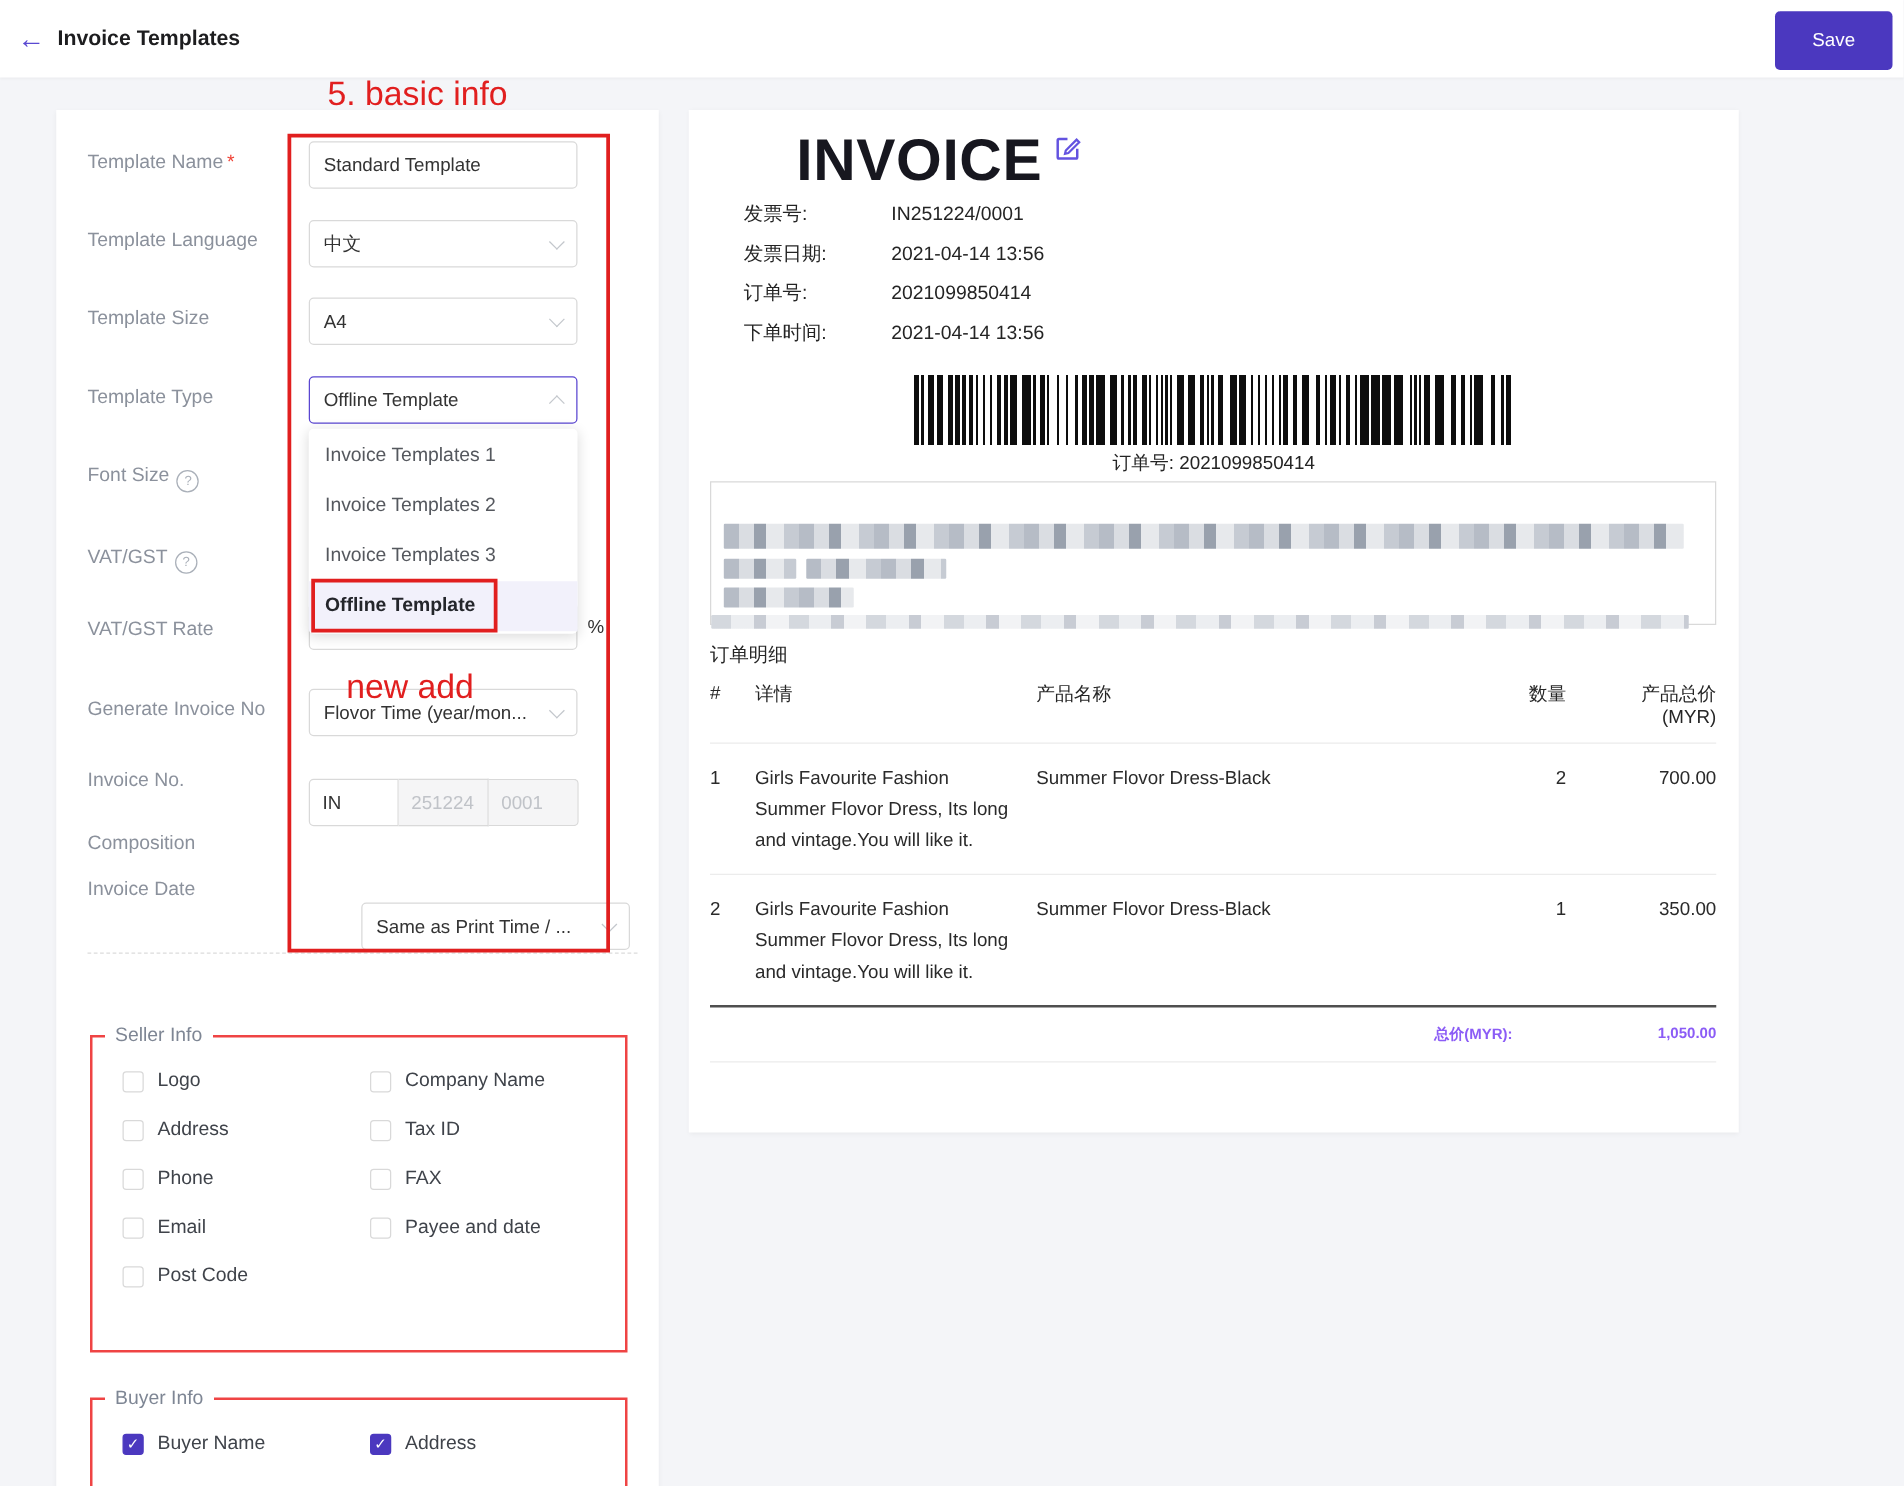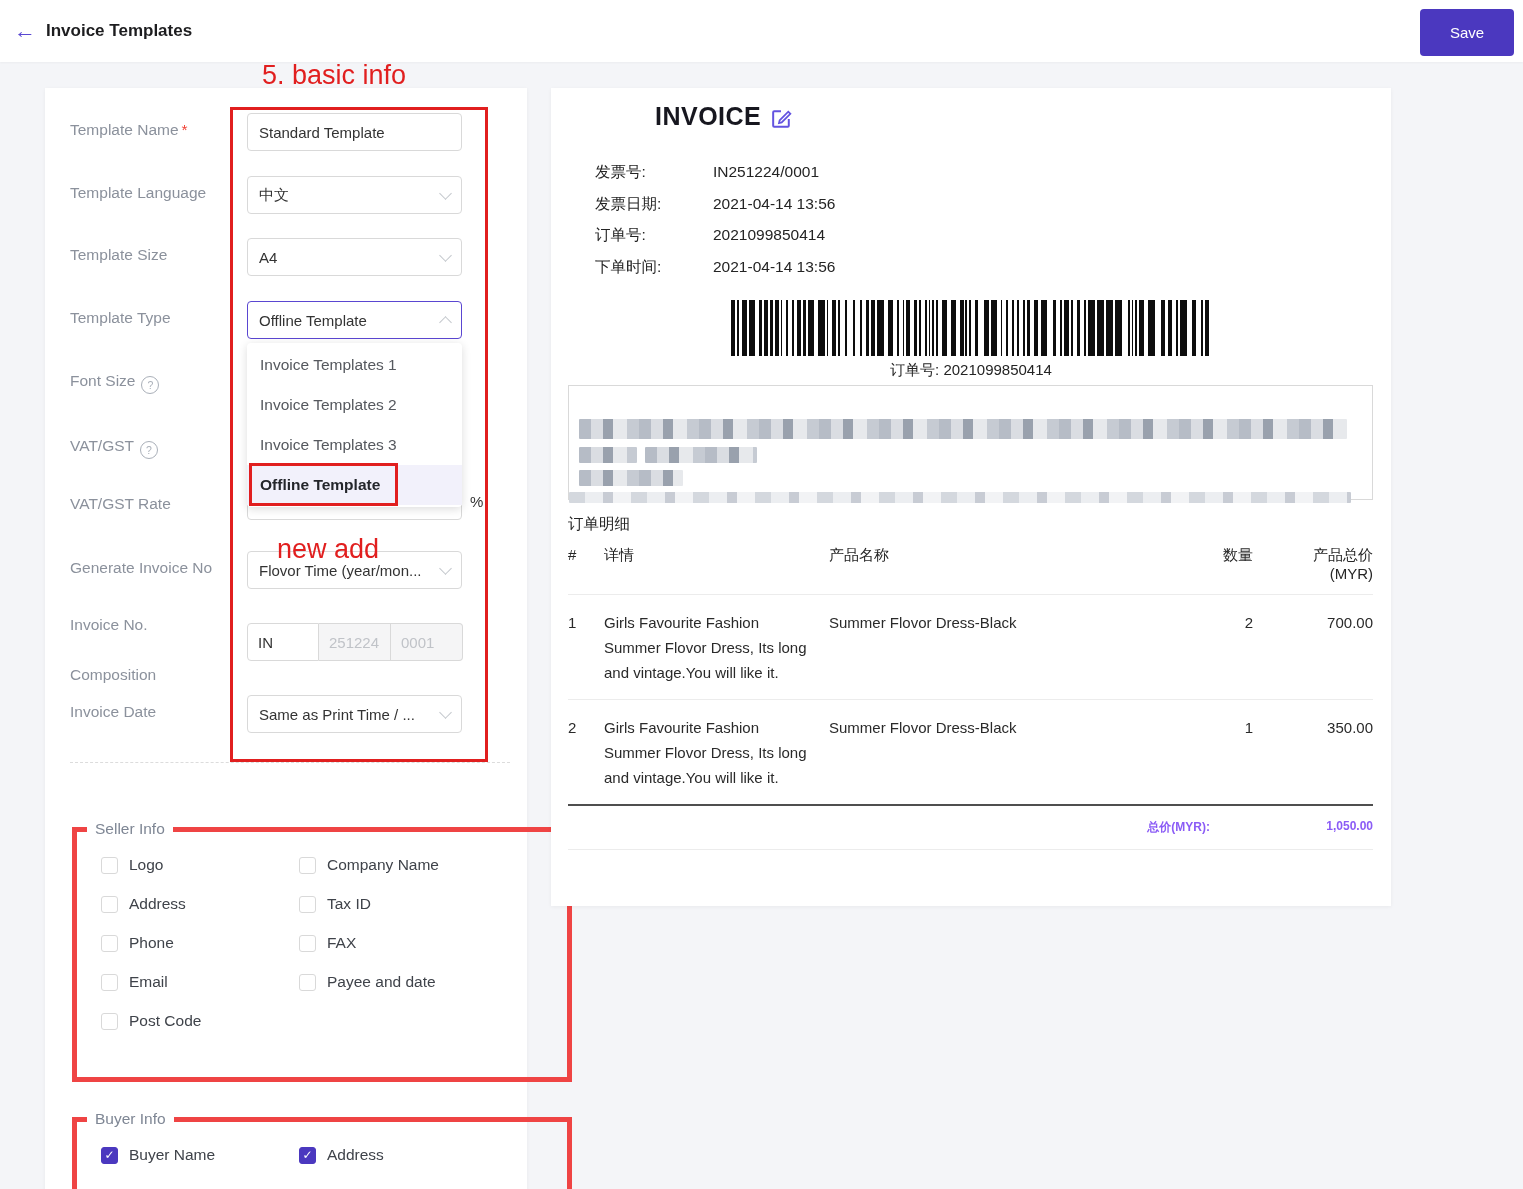--- a/index.html
+++ b/index.html
@@ -47,35 +47,35 @@
   .comp .seg.dis{background:#f5f5f6;color:#c0c3c8;border-left:none;}
   .comp .seg.last{border-radius:0 4px 4px 0;}
   .dashed-div{position:absolute;left:25px;top:674px;width:440px;border-top:1px dashed #dcdcdc;}
   
   .dropdown{position:absolute;left:202px;top:255px;width:215px;background:#fff;border-radius:4px;
     box-shadow:0 2px 10px rgba(0,0,0,.14);z-index:40;padding:2px 0;}
   .dd-opt{height:40px;display:flex;align-items:center;padding:0 13px;font-size:15.5px;
     color:#55585e;cursor:pointer;}
   .dd-opt.sel{font-weight:bold;color:#24262b;background:#f2f1fb;}
   
-  fieldset.grp{position:absolute;left:27px;width:500px;border:5px solid #ef4444;margin:0;
+  fieldset.grp{position:absolute;left:27px;width:430px;border:2px solid #ef4444;margin:0;
     padding:0;box-sizing:border-box;}
   fieldset.grp legend{font-size:15.5px;color:#7e8694;margin-left:10px;padding:0 8px;}
   .chk-grid{display:grid;grid-template-columns:198px auto;row-gap:21px;padding:18px 0 26px 24px;}
   .chk-item{display:flex;align-items:center;cursor:pointer;}
   .chk-box{width:17px;height:17px;box-sizing:border-box;border:1px solid #d9d9d9;border-radius:3px;
     background:#fff;margin-right:11px;flex:0 0 auto;display:flex;align-items:center;justify-content:center;}
   .chk-box.on{background:#4b38bf;border-color:#4b38bf;color:#fff;font-size:12px;font-weight:bold;}
   .chk-lbl{font-size:15.5px;color:#3f434a;}
   
   .red-box{position:absolute;border:3px solid #e11f1f;z-index:60;pointer-events:none;}
   .red-note{position:absolute;color:#e11f1f;font-size:27px;z-index:60;pointer-events:none;}
   
   .inv-title-row{position:absolute;left:86px;top:16px;display:flex;align-items:flex-start;}
-  .inv-title{font-size:25px;font-weight:bold;color:#17171f;letter-spacing:.5px;line-height:1;margin-left:18px;}
+  .inv-title{font-size:47px;font-weight:bold;color:#17171f;letter-spacing:.5px;line-height:1;}
   .edit-icon{margin:2px 0 0 8px;cursor:pointer;}
   .meta{position:absolute;left:44px;top:74px;}
   .meta-row{display:flex;margin-bottom:11.5px;font-size:15.5px;color:#242424;line-height:20px;}
   .meta-row .ml{width:118px;}
   .barcode-wrap{position:absolute;left:180px;top:212px;width:480px;}
   .barcode{width:480px;height:56px;display:block;}
   .barcode-caption{text-align:center;font-size:15px;color:#242424;margin-top:5px;}
   .buyer-box{position:absolute;left:17px;top:297px;width:805px;height:115px;box-sizing:border-box;
     border:1px solid #d9d9d9;padding:9px 10px;}
   .buyer-name{font-size:15px;color:#333;}
@@ -154,21 +154,21 @@
 
   <span class="frm-label" style="top:528px;">Invoice No.</span>
   <span class="frm-label" style="top:578px;">Composition</span>
   <div class="comp" style="top:535px;">
     <div class="seg first">IN</div>
     <div class="seg dis">251224</div>
     <div class="seg dis last">0001</div>
   </div>
 
   <span class="frm-label" style="top:615px;">Invoice Date</span>
-  <div class="ctrl select" style="top:607px;">
+  <div class="ctrl select" style="top:634px;margin-left:42px;">
     <span>Same as Print Time / ...</span>
     <span class="chev"></span>
   </div>
 
   <div class="dashed-div"></div>
 
   <fieldset class="grp" style="top:732px;height:262px;">
     <legend>Seller Info</legend>
     <div class="chk-grid" id="seller-grid">
         <label class="chk-item">

